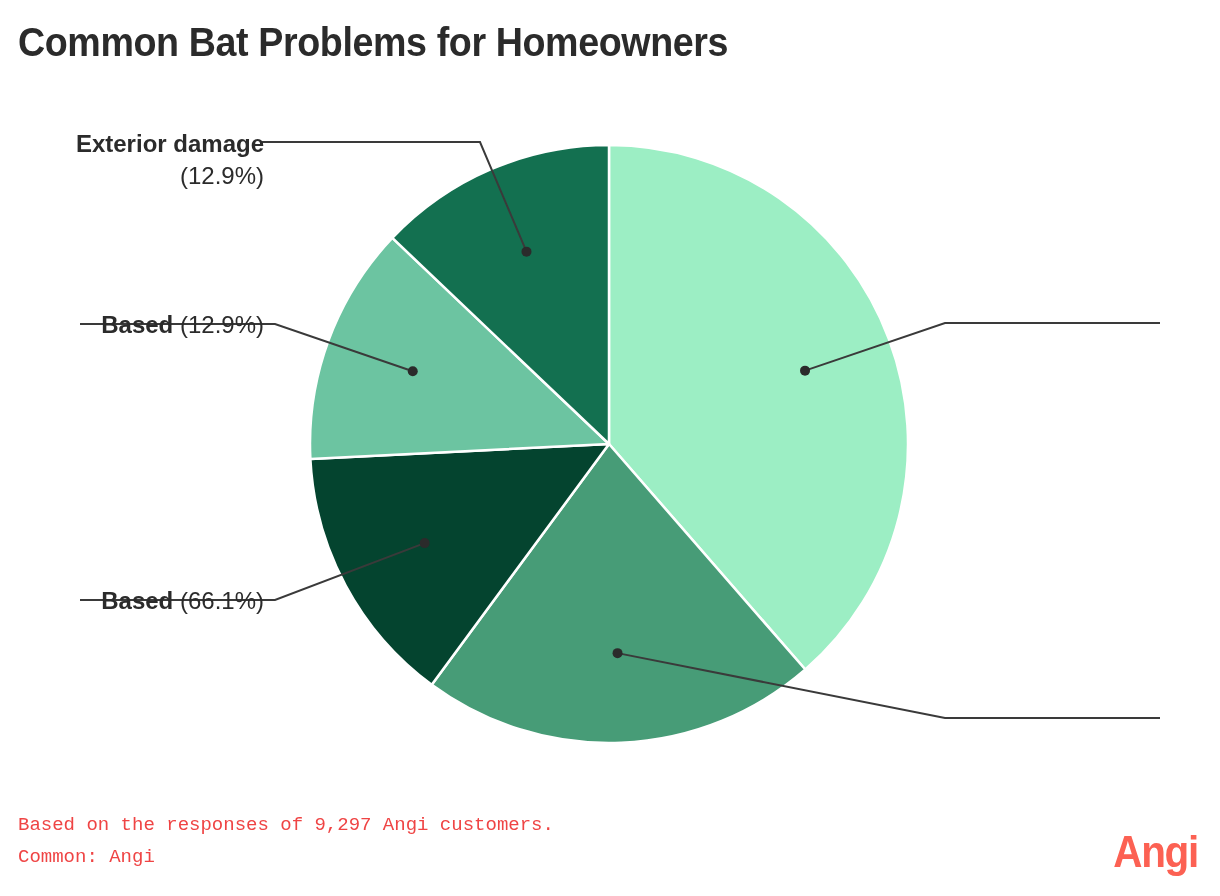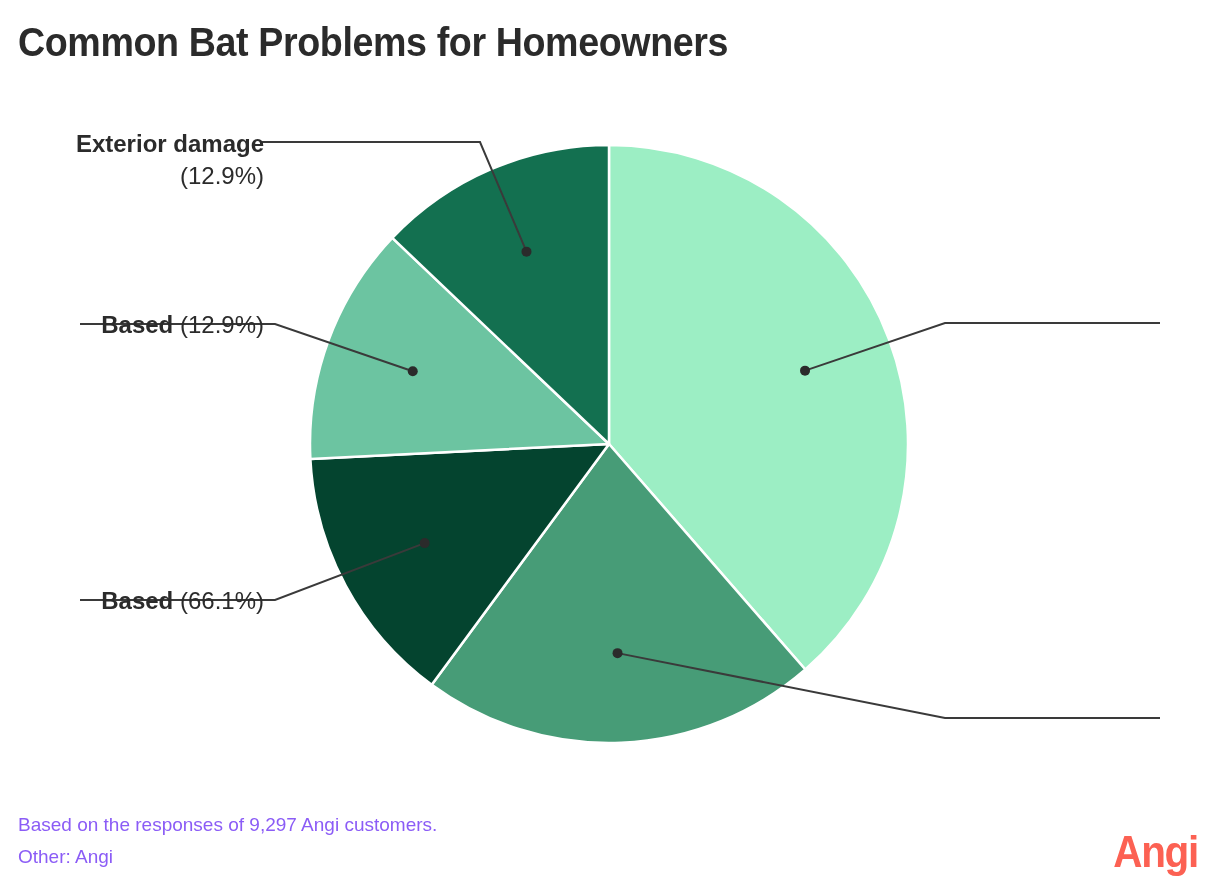--- a/index.html
+++ b/index.html
@@ -92,21 +92,22 @@
   #label-nesting         { left: 955px; top: 308px; }
   #label-bat-bird-waste  { left: 955px; top: 703px; }
 
   
   .footer {
     position: absolute;
     left: 18px;
     bottom: 22px;
     font-size: 19px;
     line-height: 1.72;
-    color: #8b5cf6;
+    color: #ef4444;
+    font-family: Liberation Mono, monospace;
   }
   .footer div { white-space: nowrap; }
 
   .brand-logo {
     position: absolute;
     right: 22px;
     bottom: 22px;
     font-size: 44px;
     font-weight: 700;
     letter-spacing: -1.5px;
@@ -156,18 +157,18 @@
 
   <div class="callout align-right" id="label-noise">
     <span class="name">Based</span>
     <span class="pct">(66.1%)</span>
   </div>
 
 
 
   <div class="footer">
     <div>Based on the responses of 9,297 Angi customers.</div>
-    <div>Other: Angi</div>
+    <div>Common: Angi</div>
   </div>
 
   <div class="brand-logo" id="brand-logo" style="color: rgb(252, 97, 83);">Angi</div>
 
 </div>
 
 </body></html>

